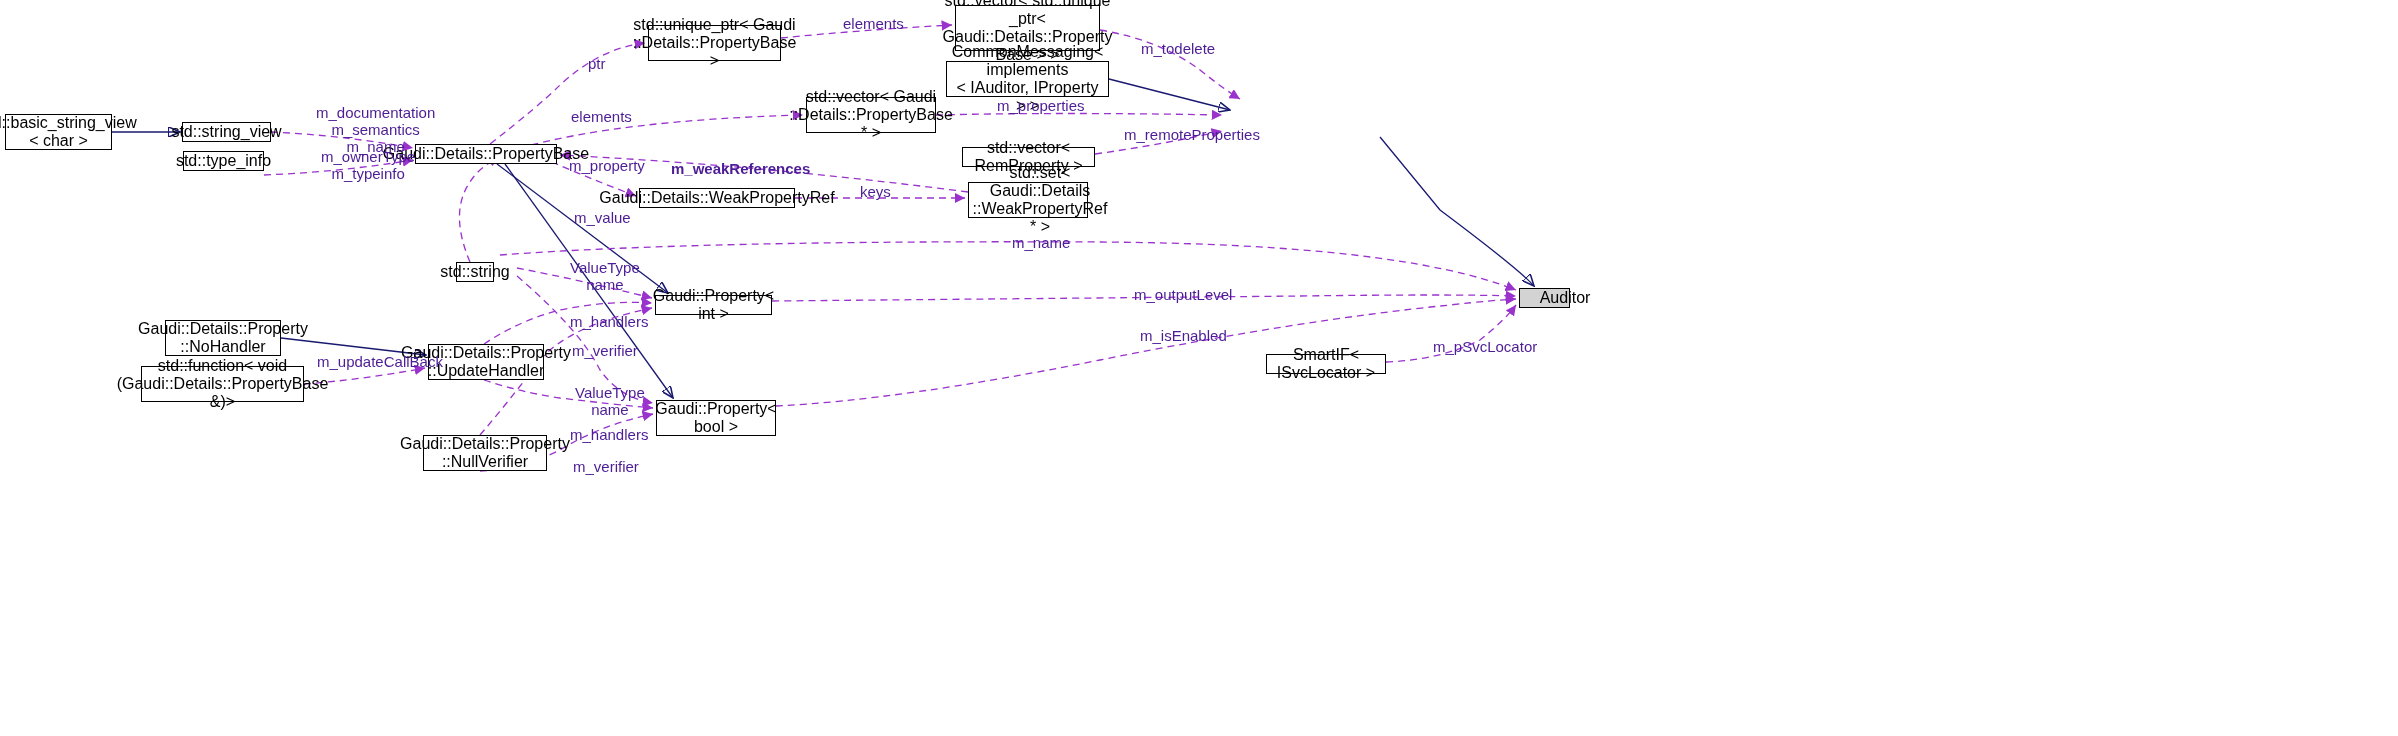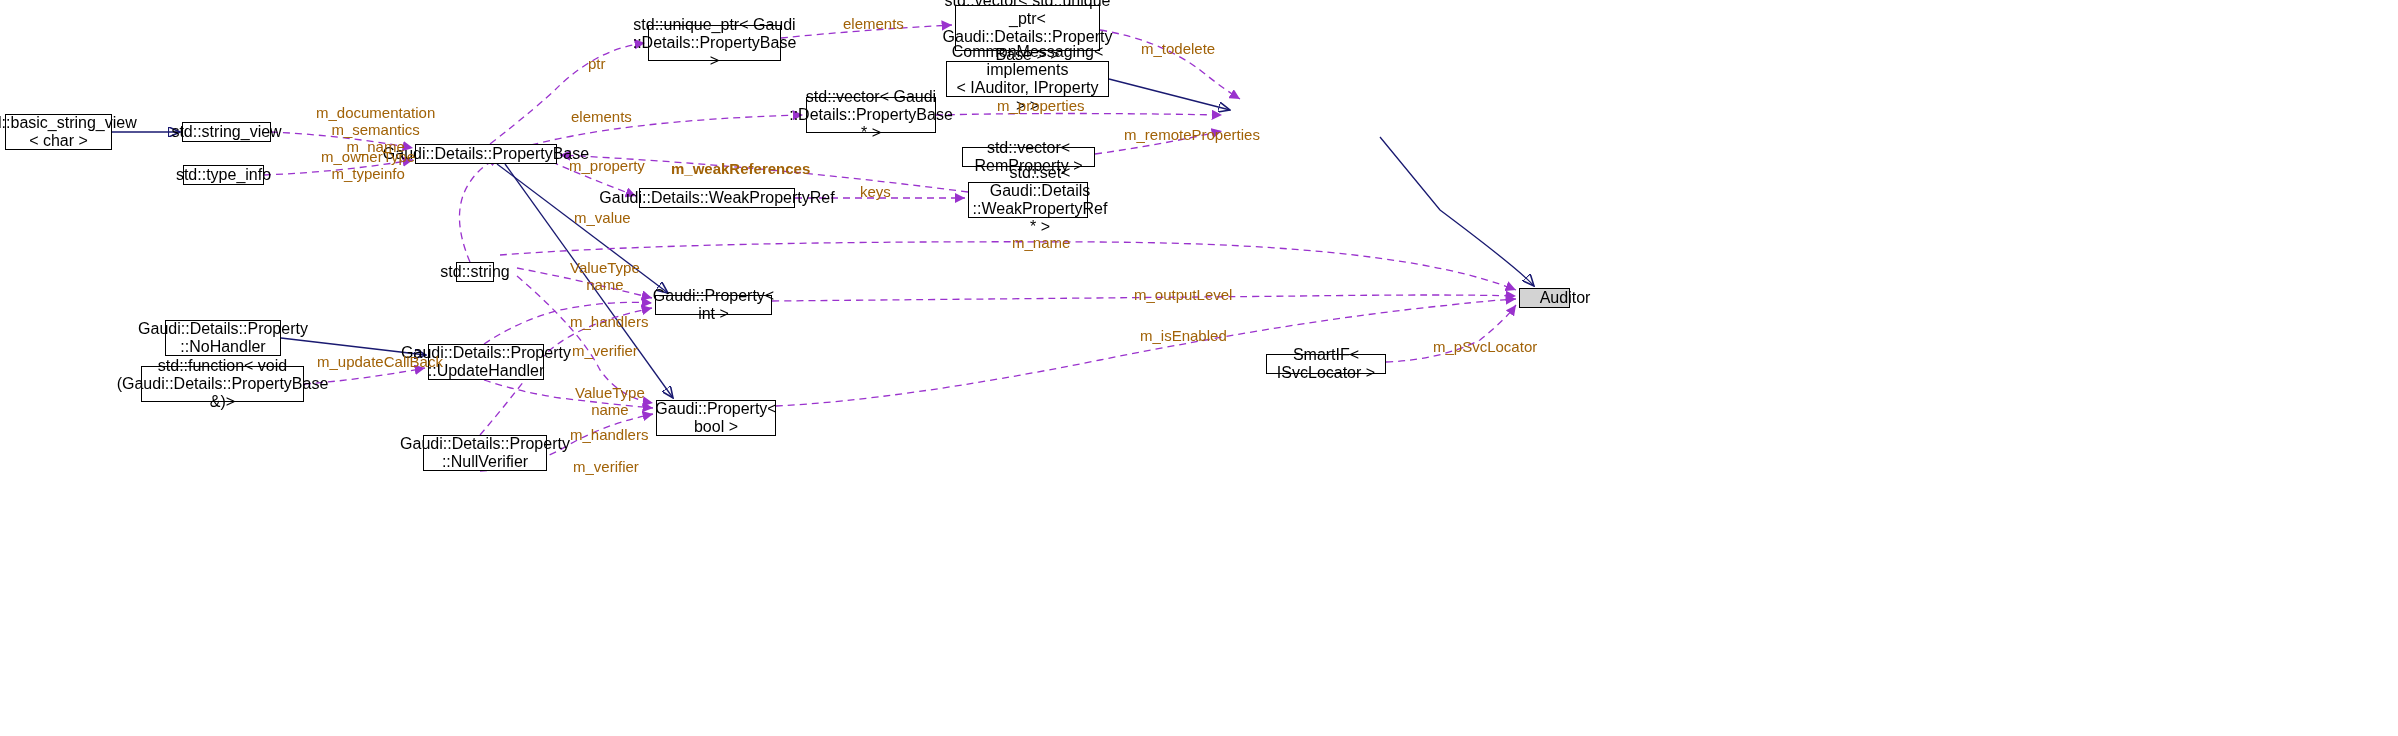--- a/index.html
+++ b/index.html
@@ -40,21 +40,21 @@
     white-space: pre-line;
     padding: 1px 4px;
   }
   .node.highlight {
     background: #d3d3d3;
     border: 1px solid #000000;
   }
   .edge-label {
     position: absolute;
     font-size: 15px;
-    color: #a16207;
+    color: #4c1d95;
     white-space: pre-line;
     text-align: center;
     line-height: 1.12;
     background: transparent;
   }
 </style>
 </head>
 <body>
 
 <div id="diagram">
@@ -101,21 +101,21 @@
       <path d="M304,384 Q360,380 425,368"></path>
       <path d="M772,301 Q1100,298 1300,296 Q1450,294 1516,296"></path>
       <path d="M776,406 Q900,400 1100,360 Q1300,320 1450,305 Q1495,300 1516,299"></path>
       <path d="M1386,362 Q1440,360 1480,340 Q1505,320 1516,305"></path>
     </g>
   </svg>
 
   <div class="node" style="left:5px;top:114px;width:107px;height:36px;">std::basic_string_view
 &lt; char &gt;</div>
   <div class="node" style="left:182px;top:122px;width:89px;height:20px;">std::string_view</div>
-  <div class="node" style="left:183px;top:165px;width:81px;height:20px;">std::type_info</div>
+  <div class="node" style="left:183px;top:151px;width:81px;height:20px;">std::type_info</div>
   <div class="node" style="left:415px;top:144px;width:142px;height:20px;">Gaudi::Details::PropertyBase</div>
   <div class="node" style="left:648px;top:25px;width:133px;height:36px;">std::unique_ptr&lt; Gaudi
 ::Details::PropertyBase &gt;</div>
   <div class="node" style="left:955px;top:5px;width:145px;height:46px;">std::vector&lt; std::unique
 _ptr&lt; Gaudi::Details::Property
 Base &gt; &gt;</div>
   <div class="node" style="left:946px;top:61px;width:163px;height:36px;">CommonMessaging&lt; implements
 &lt; IAuditor, IProperty &gt; &gt;</div>
   <div class="node" style="left:806px;top:97px;width:130px;height:36px;">std::vector&lt; Gaudi
 ::Details::PropertyBase * &gt;</div>

